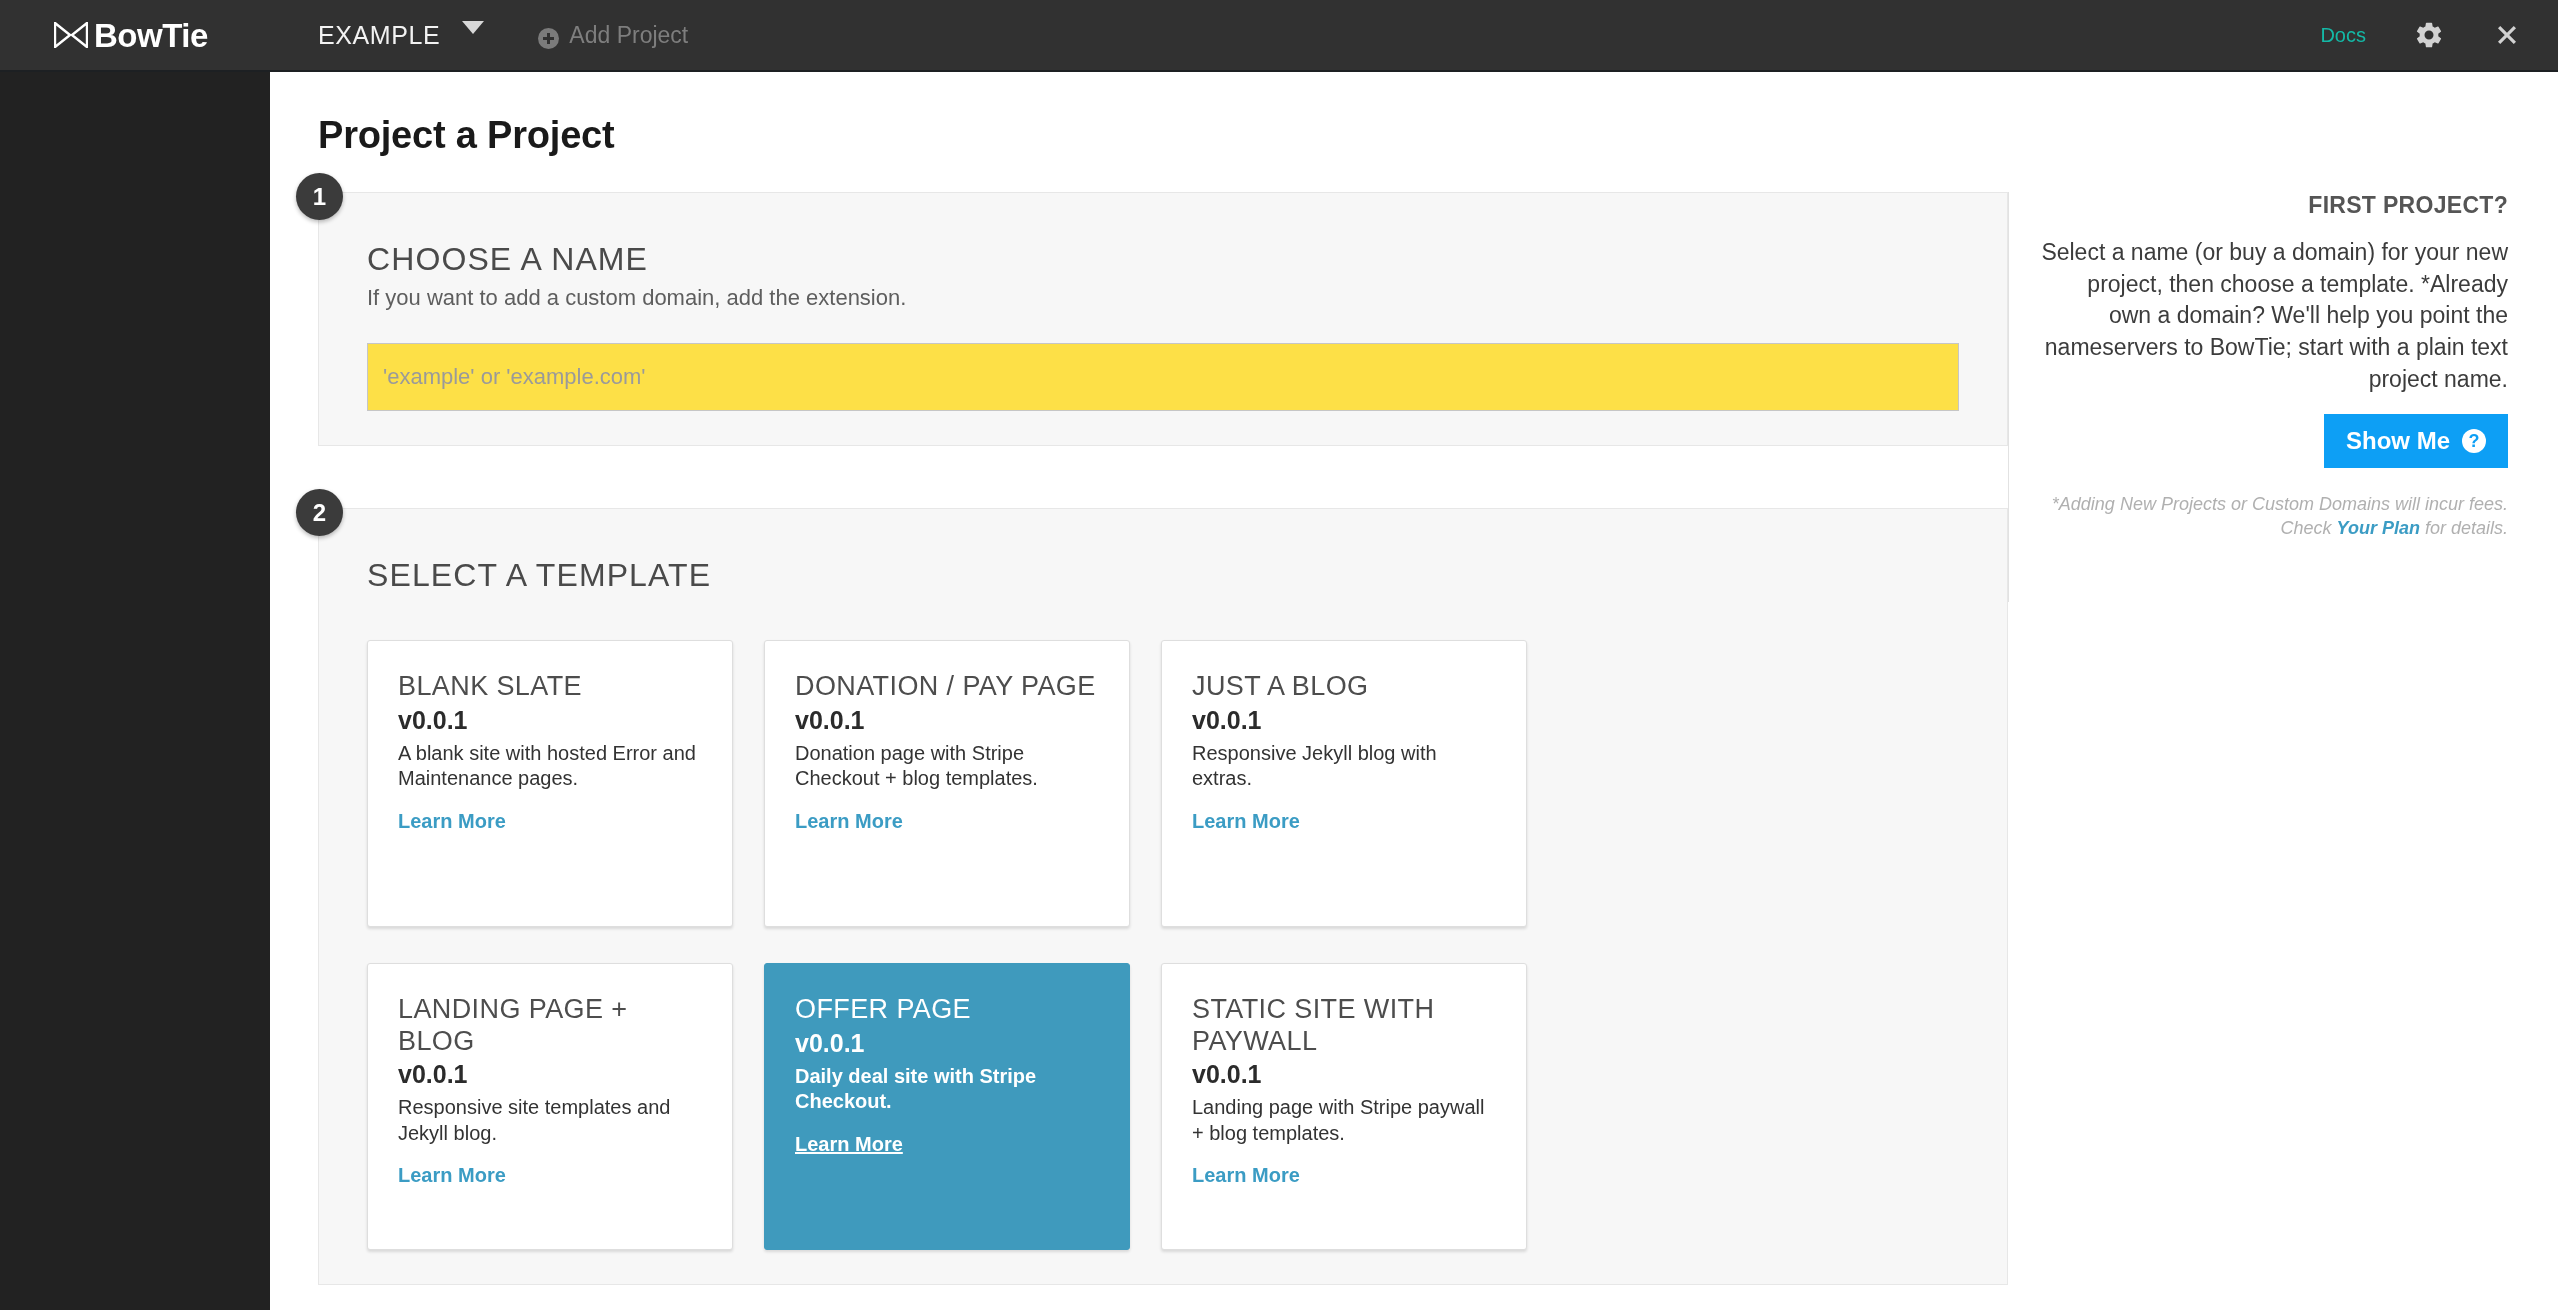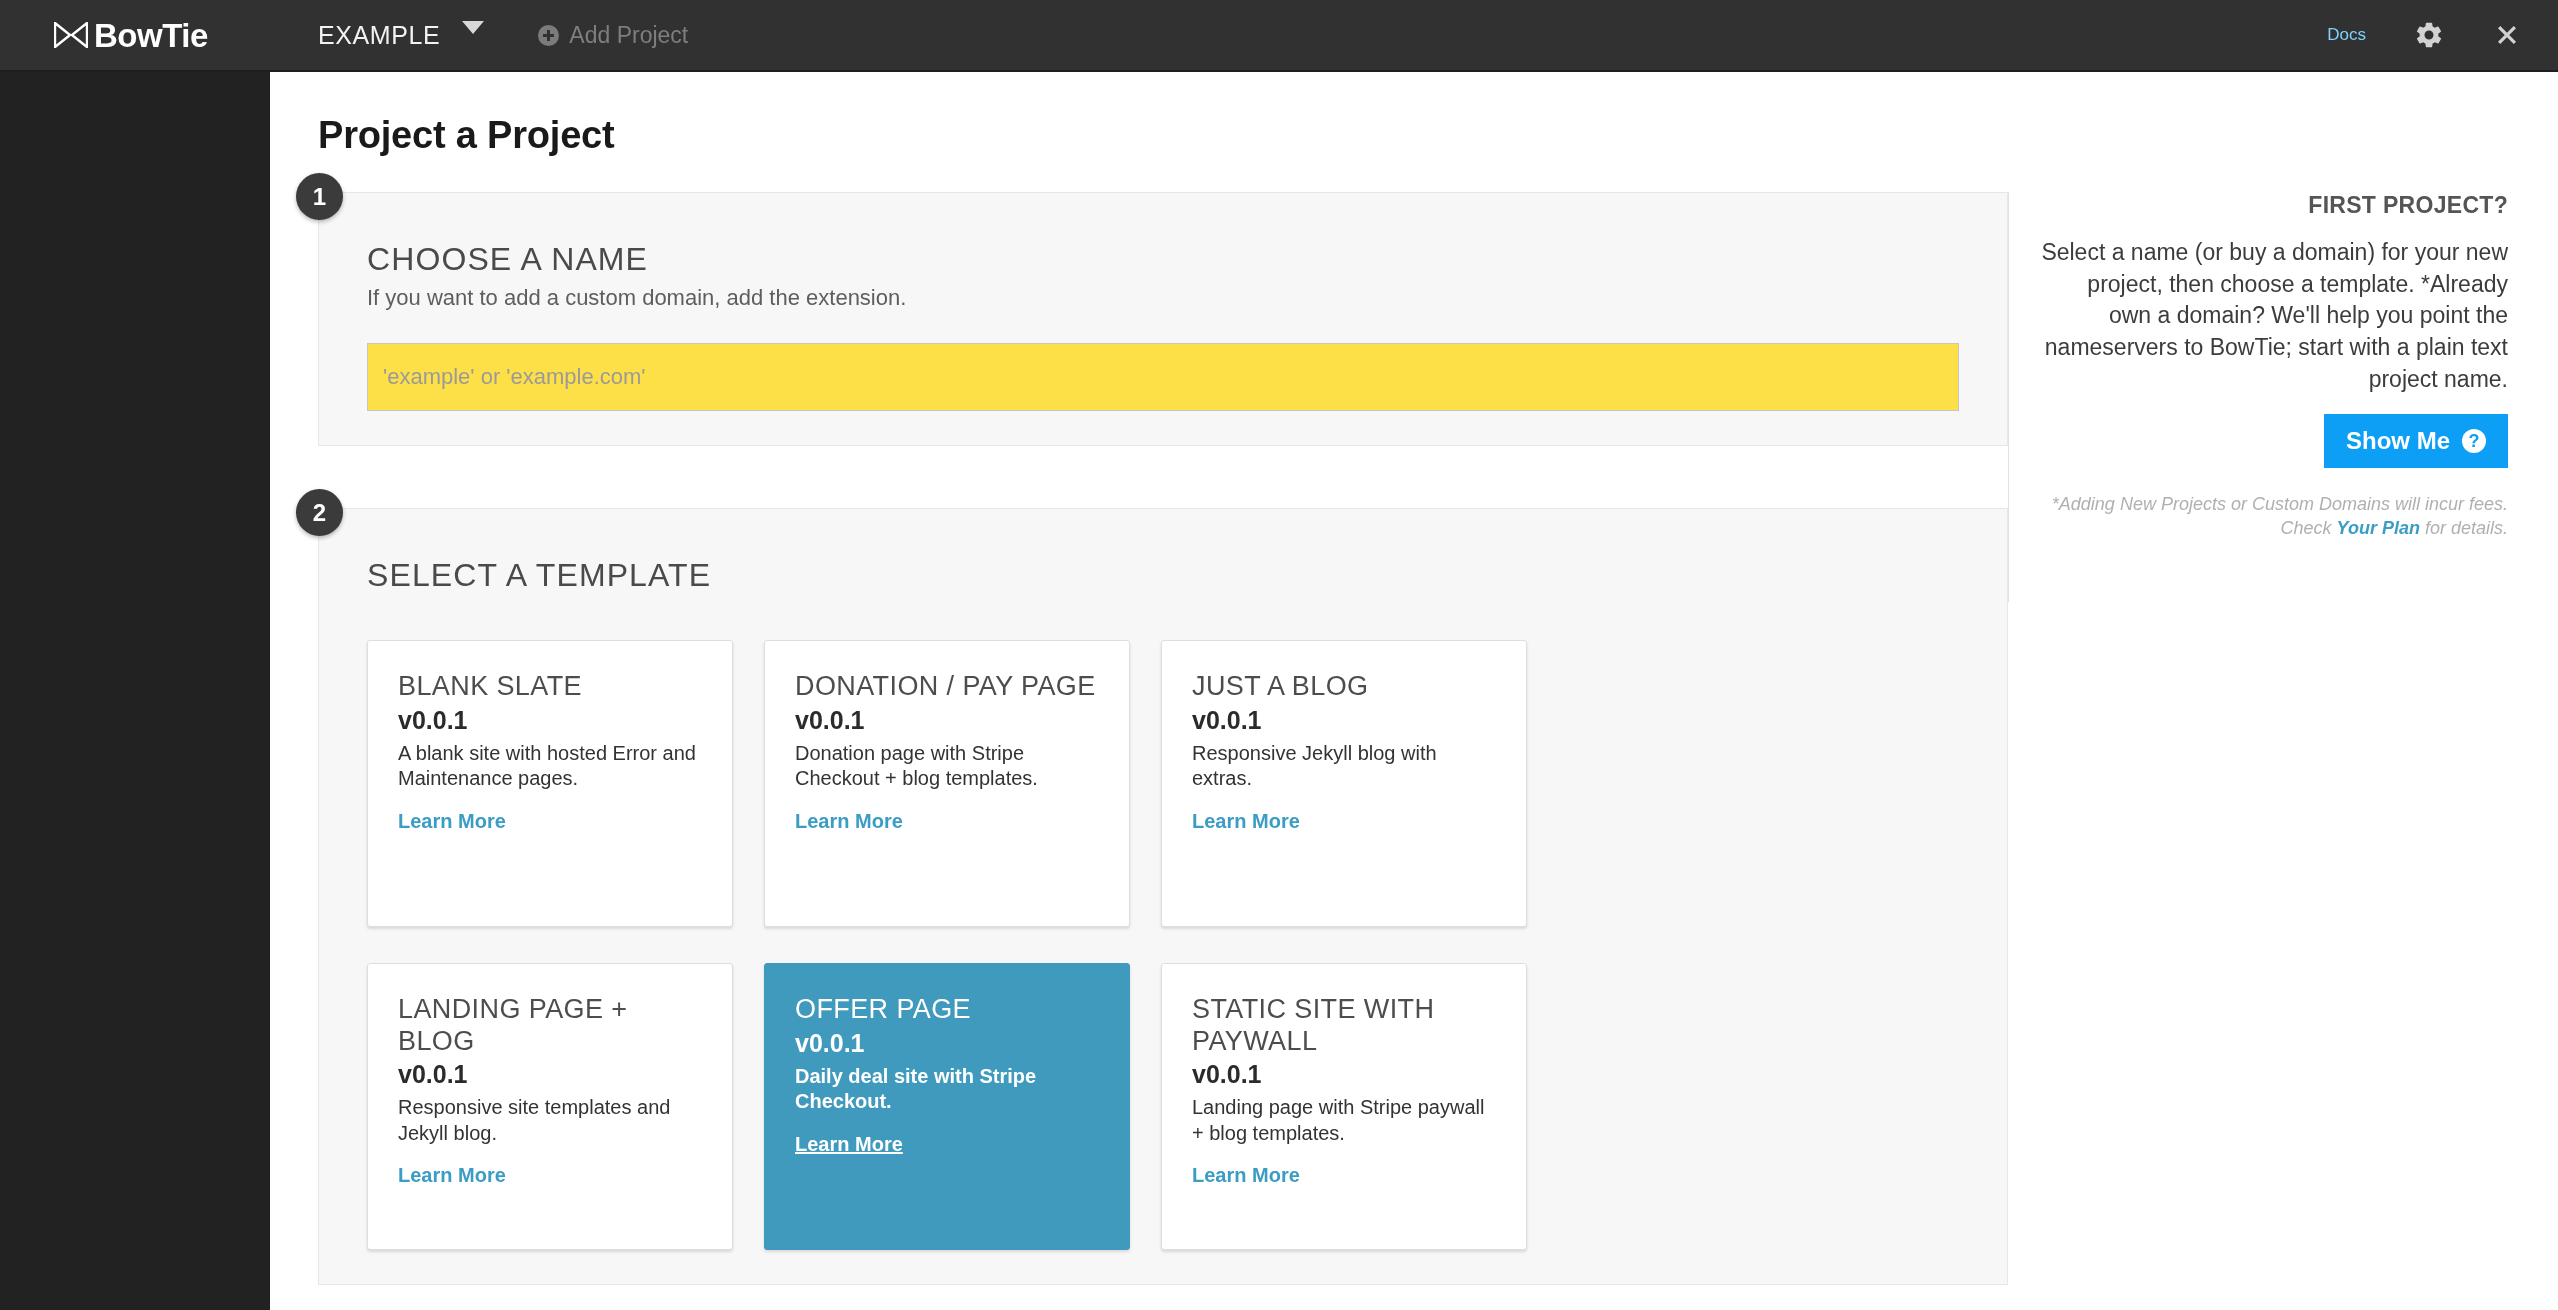--- a/index.html
+++ b/index.html
@@ -53,21 +53,21 @@
     letter-spacing: 0.6px;
   }
   .caret {
     width: 0; height: 0;
     border-left: 11px solid transparent;
     border-right: 11px solid transparent;
     border-top: 13px solid #d8d8d8;
   }
   .add-project {
     display: flex;
-    align-items: center;
+    align-items: flex-end;
     gap: 10px;
     margin-left: 54px;
     cursor: pointer;
   }
   .plus-circle {
     width: 21px; height: 21px;
     border-radius: 50%;
     background: #7b7b7b;
     position: relative;
     flex: 0 0 21px;
@@ -84,22 +84,22 @@
     font-size: 23px;
   }
   .topbar-right {
     margin-left: auto;
     display: flex;
     align-items: center;
     gap: 48px;
     padding-right: 36px;
   }
   .docs-link {
-    color: #7dd3fc;
-    font-size: 17px;
+    color: #14b8a6;
+    font-size: 20px;
     text-decoration: none;
     cursor: pointer;
   }
   .icon-btn { cursor: pointer; display: block; line-height: 0; }
 
   
   .left-rail {
     position: absolute;
     top: 72px; left: 0;
     width: 270px;

